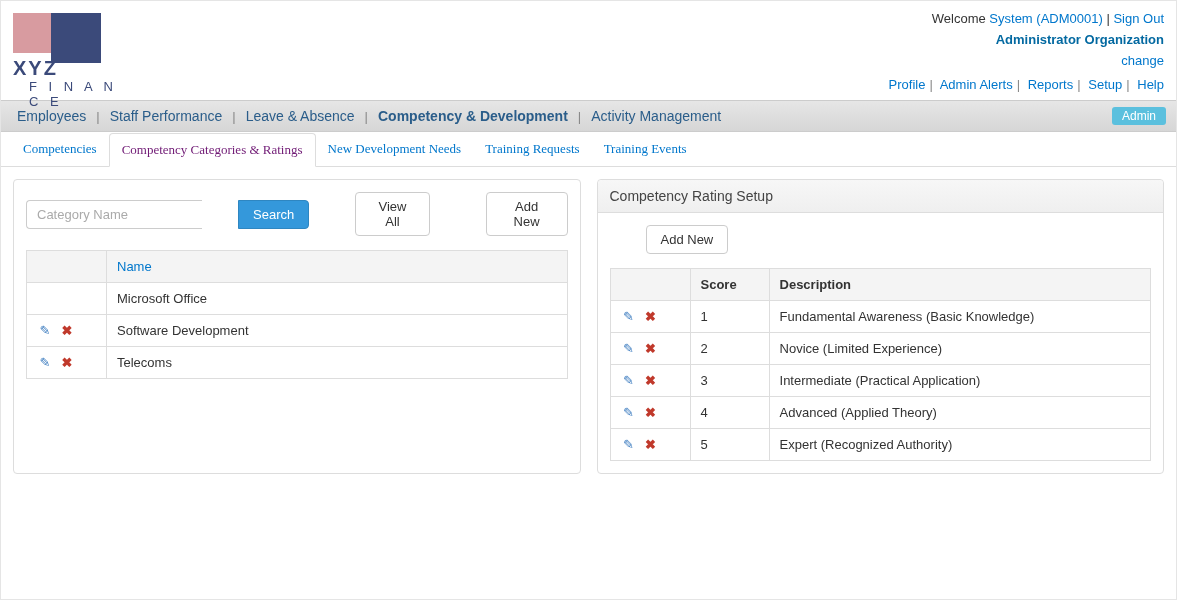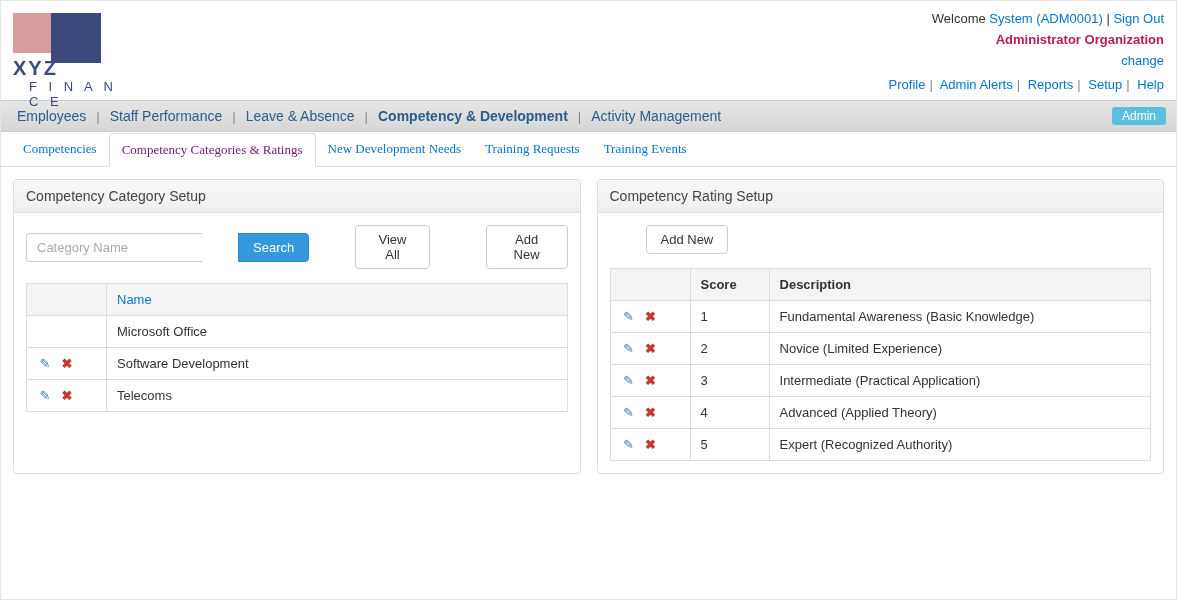--- a/index.html
+++ b/index.html
@@ -19,21 +19,21 @@
     justify-content: space-between;
     padding: 8px 12px 0 12px;
     background: #fff;
   }
   .logo-block { width: 110px; height: 80px; position: relative; text-decoration: underline; }
   .logo-pink { position: absolute; top: 4px; left: 0; width: 50px; height: 40px; background: #d89ba0; }
   .logo-blue { position: absolute; top: 4px; left: 38px; width: 50px; height: 50px; background: #3b4a7a; }
   .logo-text { position: absolute; top: 48px; left: 0; font-weight: bold; color: #3b4a7a; letter-spacing: 2px; font-size: 20px; }
   .logo-sub { position: absolute; top: 70px; left: 16px; font-size: 13px; color: #3b4a7a; letter-spacing: 4px; }
   .header-right { text-align: right; font-size: 13px; line-height: 1.6; }
-  .header-right .org { font-weight: bold; color: #be185d; }
+  .header-right .org { font-weight: bold; color: #0369a1; }
   .header-links { margin-top: 4px; }
   .header-links span.sep { color: #888; margin: 0 4px; }
 
   .main-nav {
     background: linear-gradient(#e6e6e6, #d6d6d6);
     border-top: 1px solid #ccc;
     border-bottom: 1px solid #ccc;
     display: flex;
     align-items: center;
     justify-content: space-between;
@@ -188,21 +188,20 @@
   <a>Competencies</a>
   <span class="tab-active">Competency Categories &amp; Ratings</span>
   <a>New Development Needs</a>
   <a>Training Requests</a>
   <a>Training Events</a>
 </div>
 
 <div class="content">
 
   <div class="panel">
-    <div class="panel-header">Competency Category Setup</div>
     <div class="panel-body">
       <div class="toolbar">
         <div class="input-group">
           <input type="text" class="text-input" placeholder="Category Name" style="">
           <button class="btn btn-primary">Search</button>
         </div>
         <button class="btn">View All</button>
         <div class="spacer"></div>
         <button class="btn">Add New</button>
       </div>

